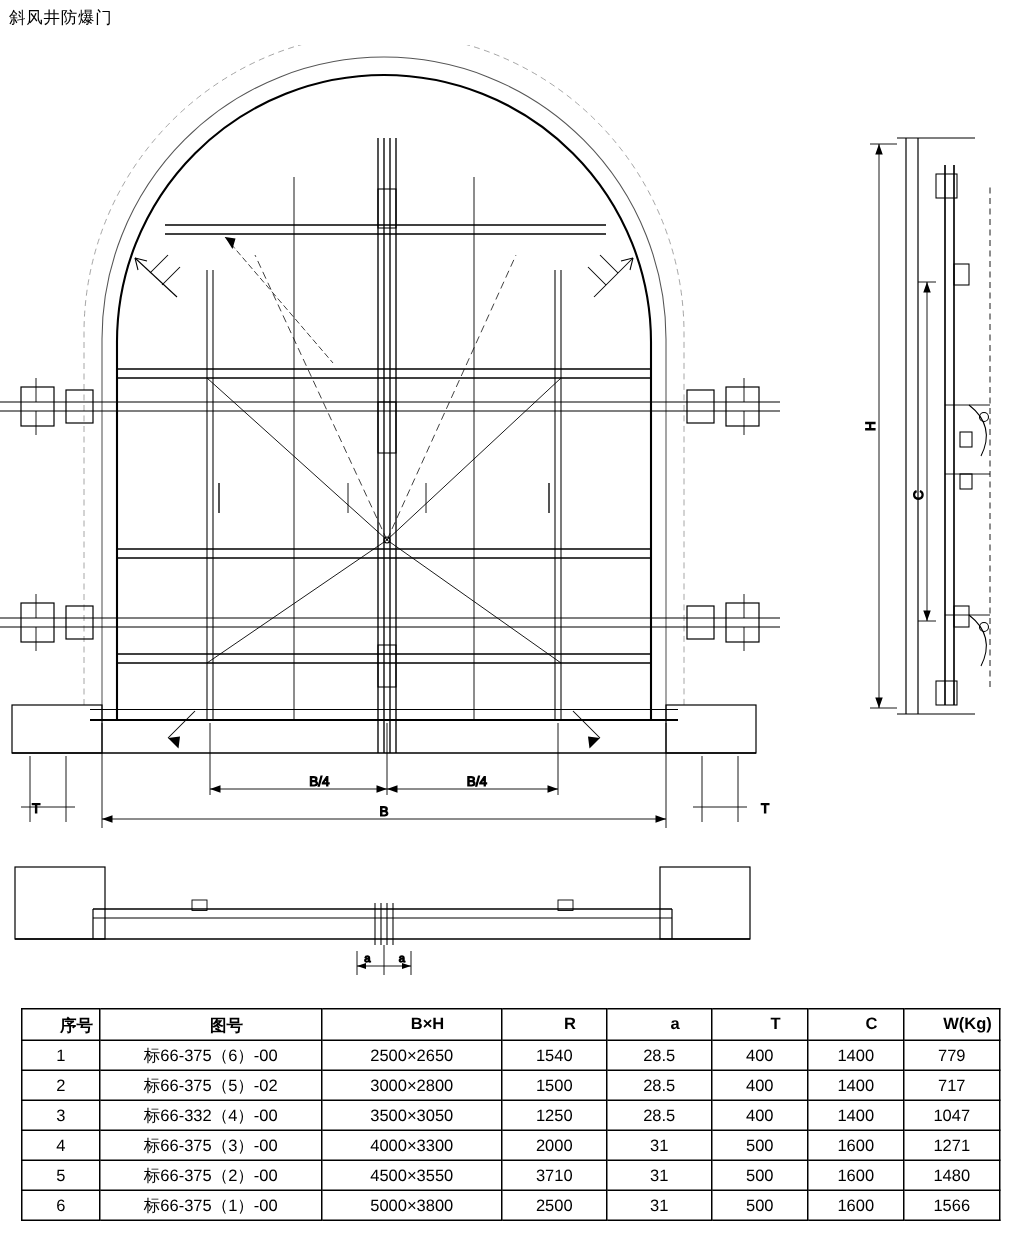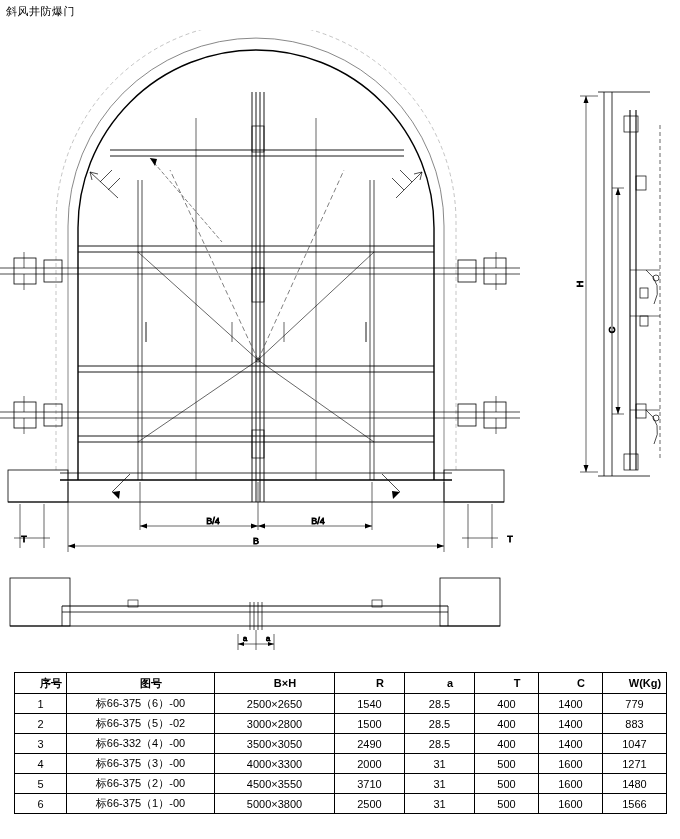--- a/index.html
+++ b/index.html
@@ -332,27 +332,27 @@
         <td>779</td>
       </tr>
       <tr>
         <td>2</td>
         <td>标66-375（5）-02</td>
         <td>3000×2800</td>
         <td>1500</td>
         <td>28.5</td>
         <td>400</td>
         <td>1400</td>
-        <td>883</td>
+        <td>717</td>
       </tr>
       <tr>
         <td>3</td>
         <td>标66-332（4）-00</td>
         <td>3500×3050</td>
-        <td>2490</td>
+        <td>1250</td>
         <td>28.5</td>
         <td>400</td>
         <td>1400</td>
         <td>1047</td>
       </tr>
       <tr>
         <td>4</td>
         <td>标66-375（3）-00</td>
         <td>4000×3300</td>
         <td>2000</td>

